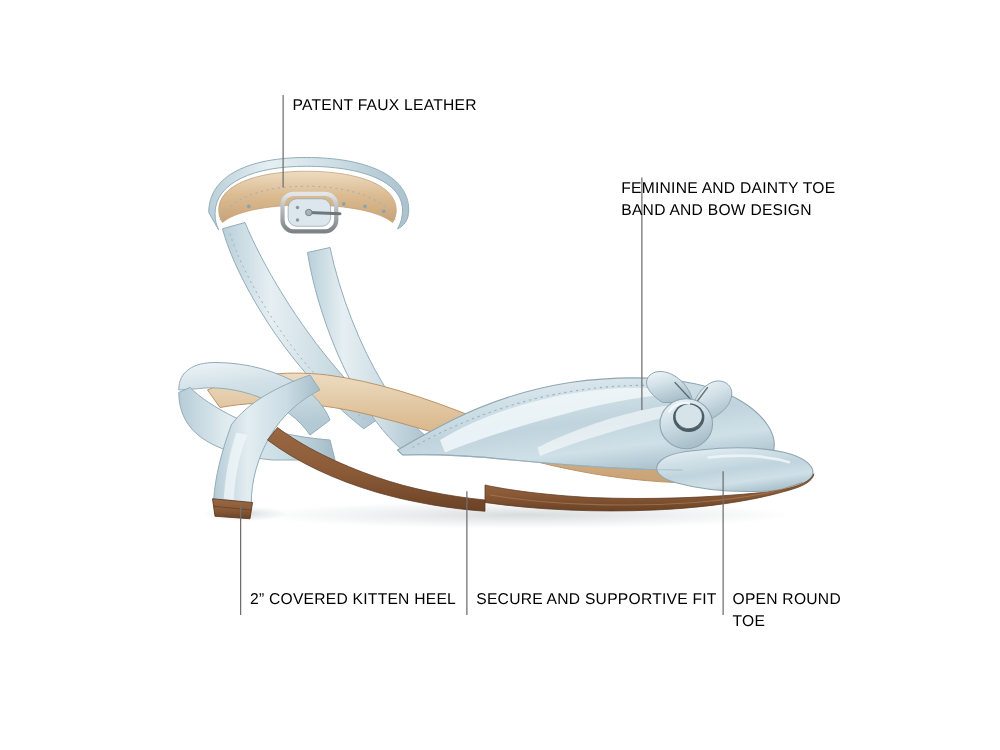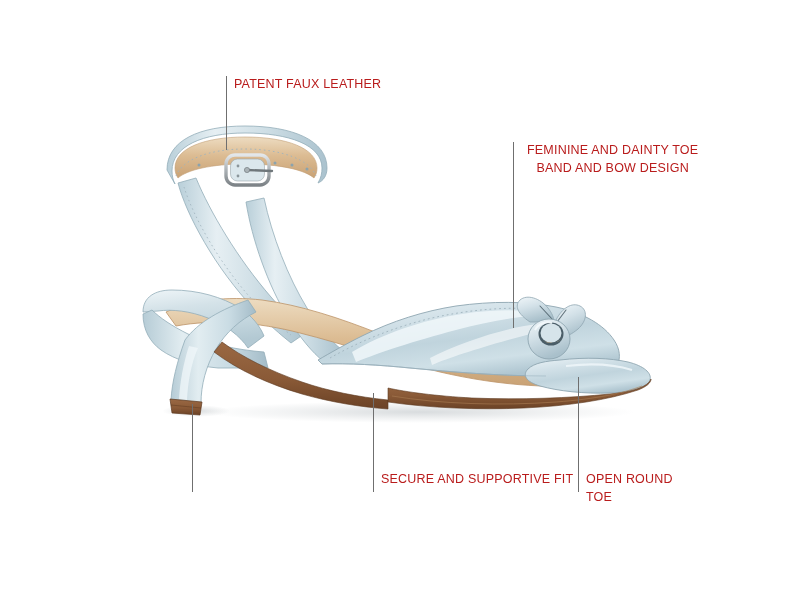--- a/index.html
+++ b/index.html
@@ -13,21 +13,21 @@
     height: 600px;
     background: #ffffff;
     overflow: hidden;
     font-family: "Liberation Sans", sans-serif;
   }
   .callout {
     position: absolute;
     font-family: "Liberation Sans", sans-serif;
     font-size: 12.5px;
     letter-spacing: 0.2px;
-    color: #b91c1c;
+    color: #000000;
     line-height: 1.42;
     white-space: pre-line;
     text-align: left;
   }
   .leader {
     position: absolute;
     width: 1px;
     background: #6f6f6f;
   }
   svg.shoe {
@@ -203,22 +203,23 @@
   </svg>
 
   <div class="leader" style="left:226px; top:76px; height:74px;"></div>
   <div class="leader" style="left:513px; top:142px; height:186px;"></div>
   <div class="leader" style="left:192px; top:404px; height:88px;"></div>
   <div class="leader" style="left:373px; top:393px; height:99px;"></div>
   <div class="leader" style="left:578px; top:377px; height:115px;"></div>
 
   <div class="callout" style="left:234px; top:76px;">PATENT FAUX LEATHER</div>
 
-  <div class="callout" style="left:527px; top:142px;text-align:center;">FEMININE AND DAINTY TOE
+  <div class="callout" style="left:497px; top:142px;">FEMININE AND DAINTY TOE
 BAND AND BOW DESIGN</div>
 
+  <div class="callout" style="left:200px; top:471px;">2” COVERED KITTEN HEEL</div>
 
   <div class="callout" style="left:586px; top:471px;">OPEN ROUND
 TOE</div>
 
   <div class="callout" style="left:381px; top:471px;">SECURE AND SUPPORTIVE FIT</div>
 
 </div>
 
 </body></html>

